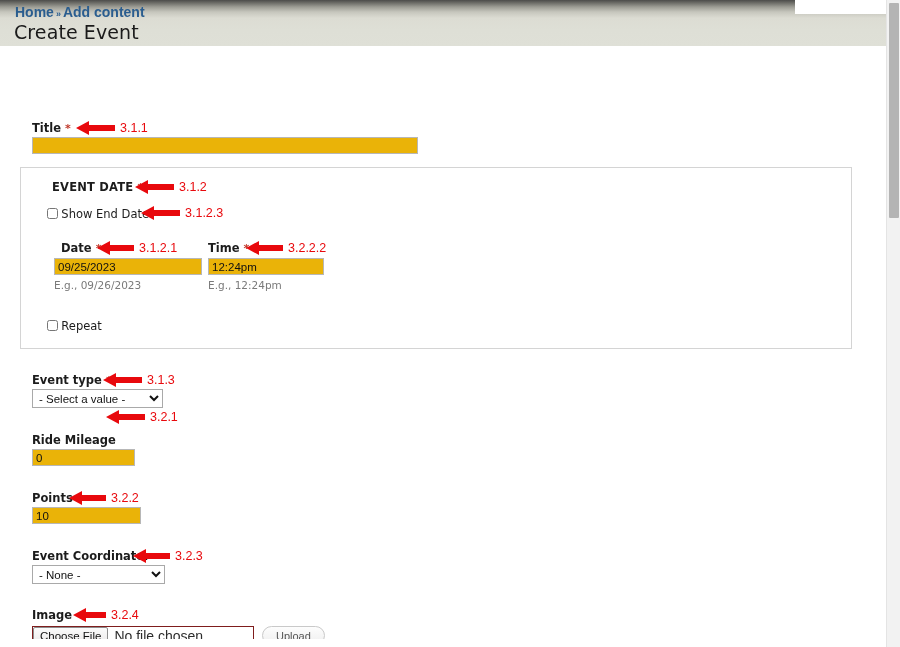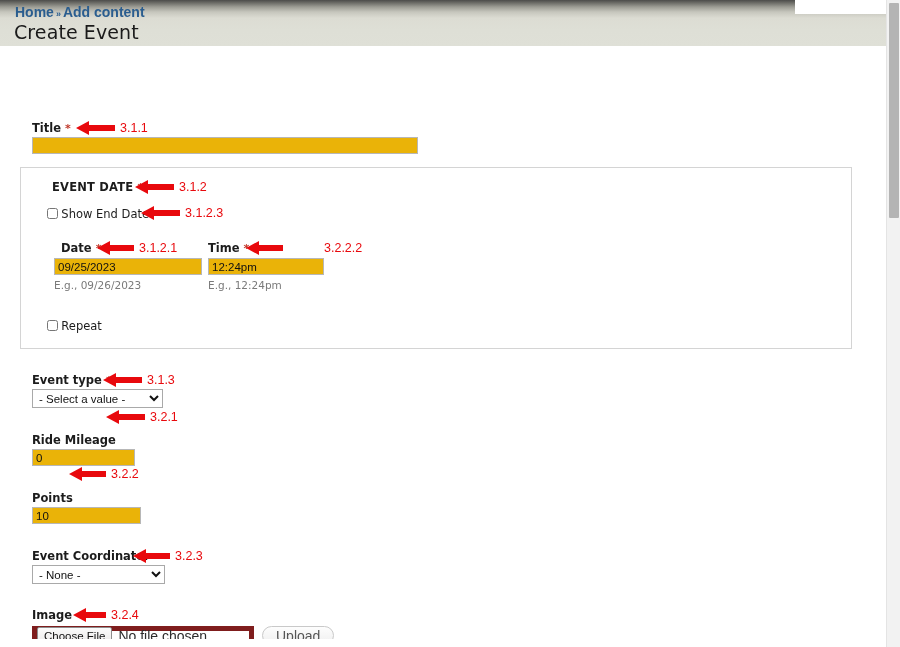--- a/index.html
+++ b/index.html
@@ -193,24 +193,24 @@
 
   
   .file-wrap {
     display: inline-flex;
     align-items: stretch;
     vertical-align: middle;
   }
   .file-field {
     box-sizing: border-box;
     display: inline-flex;
-    align-items: center;
+    align-items: flex-end;
     height: 19px;
     width: 222px;
-    border: 5px solid #7f1d1d;
+    border: 1px solid #7f1d1d;
     background: #ffffff;
   }
   .choose-btn {
     box-sizing: border-box;
     height: 17px;
     margin: 0;
     padding: 0 6px;
     display: inline-flex;
     align-items: center;
     font-family: "Liberation Sans", sans-serif;
@@ -229,21 +229,21 @@
     font-family: "Liberation Sans", sans-serif;
   }
   .upload-btn {
     box-sizing: border-box;
     margin-left: 8px;
     height: 19px;
     padding: 0 13px;
     display: inline-flex;
     align-items: center;
     font-family: "Liberation Sans", sans-serif;
-    font-size: 14px;
+    font-size: 11px;
     color: #555555;
     background: linear-gradient(to bottom,#fdfdfd,#efefef);
     border: 1px solid #c9c9c9;
     border-radius: 10px;
     white-space: nowrap;
   }
 
   
   .anno {
     position: absolute;
@@ -345,21 +345,21 @@
           <path d="M0 8 L13 1 L13 5 L37 5 L37 11 L13 11 L13 15 Z" fill="#e8090d"></path>
         </svg>
         <span class="anno-num">3.1.2.1</span>
       </div>
 
       <input class="abs txt" id="date-input" type="text" value="09/25/2023" style="">
       <div class="abs hint" id="date-hint">E.g., 09/26/2023</div>
 
       <div class="abs field-label" id="time-label"><span>Time</span> <span class="req">*</span></div>
 
-      <div class="anno" style="left:246px; top:194px;gap:36px;">
+      <div class="anno" style="left:246px; top:194px;">
         <svg width="38" height="16" viewBox="0 0 38 16" aria-hidden="true">
           <path d="M0 8 L13 1 L13 5 L37 5 L37 11 L13 11 L13 15 Z" fill="#e8090d"></path>
         </svg>
         <span class="anno-num">3.2.2.2</span>
       </div>
 
       <input class="abs txt" id="time-input" type="text" value="12:24pm" style="">
       <div class="abs hint" id="time-hint">E.g., 12:24pm</div>
 
       <div class="abs" id="repeat-row">
@@ -386,21 +386,21 @@
         <svg width="40" height="16" viewBox="0 0 40 16" aria-hidden="true">
           <path d="M0 8 L13 1 L13 5 L39 5 L39 11 L13 11 L13 15 Z" fill="#e8090d"></path>
         </svg>
         <span class="anno-num">3.2.1</span>
       </div>
 
       <input class="abs txt" id="ride-mileage-input" type="text" value="0" style="">
 
       <div class="abs field-label" id="points-label">Points</div>
 
-      <div class="anno" style="left:69px; top:420px;align-items:center;">
+      <div class="anno" style="left:69px; top:444px;align-items:center;">
         <svg width="38" height="16" viewBox="0 0 38 16" aria-hidden="true">
           <path d="M0 8 L13 1 L13 5 L37 5 L37 11 L13 11 L13 15 Z" fill="#e8090d"></path>
         </svg>
         <span class="anno-num">3.2.2</span>
       </div>
 
       <input class="abs txt" id="points-input" type="text" value="10" style="">
 
       <div class="abs field-label" id="coordinator-label">Event Coordinator</div>
 

